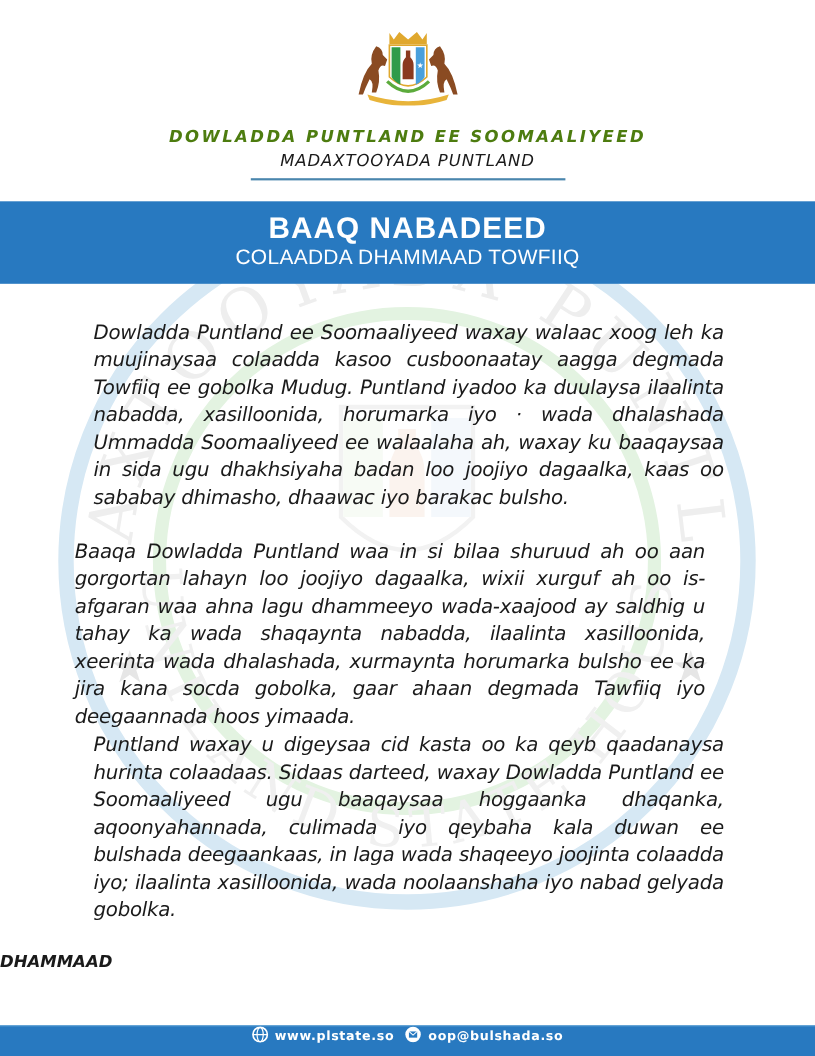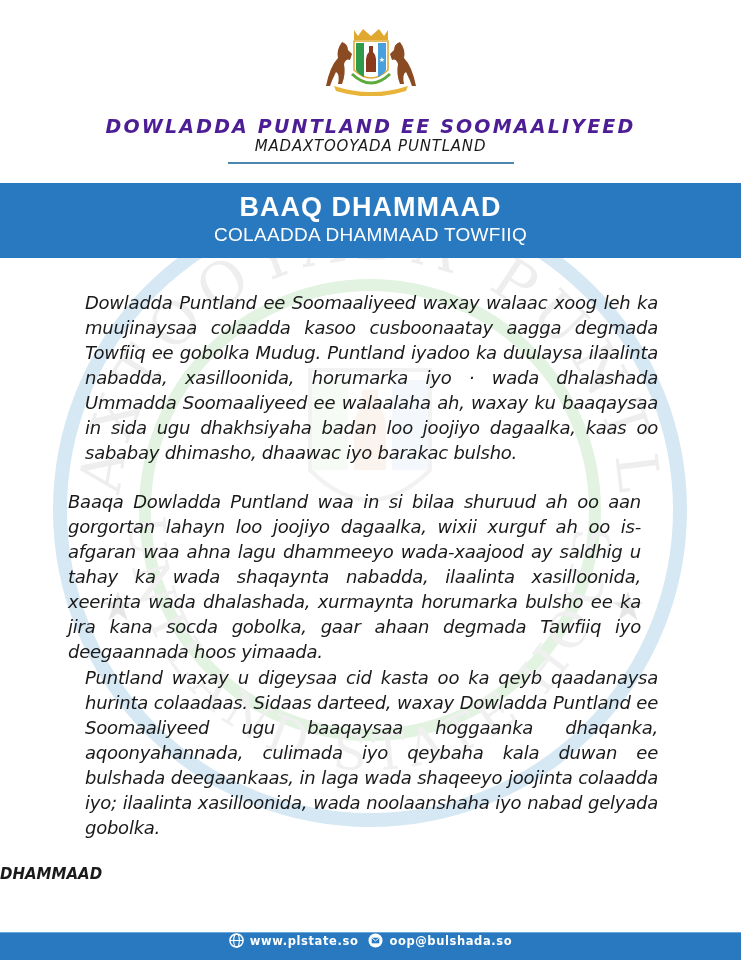--- a/index.html
+++ b/index.html
@@ -10,21 +10,21 @@
   .watermark {
     position: absolute; left: 30px; top: 170px; width: 680px; height: 680px;
     pointer-events: none; z-index: 0;
   }
 
   
   .crest { position: absolute; left: 316px; top: 26px; width: 110px; height: 70px; z-index: 1; }
   .org-title {
     position: absolute; top: 115px; left: 0; width: 741px; text-align: center;
     font-family: "DejaVu Sans", sans-serif; font-weight: bold; font-style: italic;
-    font-size: 19px; letter-spacing: 2.2px; color: #4c1d95; z-index: 1;
+    font-size: 15px; letter-spacing: 2.2px; color: #4d7c0f; z-index: 1;
   }
   .org-subtitle {
     position: absolute; top: 137px; left: 0; width: 741px; text-align: center;
     font-family: "DejaVu Sans", sans-serif; font-style: italic; font-weight: normal;
     font-size: 15px; letter-spacing: 0.8px; color: #1a1a1a; z-index: 1;
   }
   .header-rule {
     position: absolute; top: 162px; left: 228px; width: 286px; height: 2px;
     background: #4a86ad; z-index: 1;
   }
@@ -107,21 +107,21 @@
   <path d="M 36 48 Q 55 66 74 48" fill="none" stroke="#5cab3c" stroke-width="3"></path>
 
   <path d="M 18 60 Q 55 72 92 60 L 90 65 Q 55 76 20 65 Z" fill="#e8b43a"></path>
 </svg>
 
 <div class="org-title">DOWLADDA PUNTLAND EE SOOMAALIYEED</div>
 <div class="org-subtitle">MADAXTOOYADA PUNTLAND</div>
 <div class="header-rule"></div>
 
 <div class="banner">
-  <div class="banner-title">BAAQ DHAMMAAD</div>
+  <div class="banner-title">BAAQ NABADEED</div>
   <div class="banner-subtitle">COLAADDA DHAMMAAD TOWFIIQ</div>
 </div>
 
 <p class="para p1">Dowladda Puntland ee Soomaaliyeed waxay walaac xoog leh ka muujinaysaa colaadda kasoo cusboonaatay aagga degmada Towfiiq ee gobolka Mudug. Puntland iyadoo ka duulaysa ilaalinta nabadda, xasilloonida, horumarka iyo · wada dhalashada Ummadda Soomaaliyeed ee walaalaha ah, waxay ku baaqaysaa in sida ugu dhakhsiyaha badan loo joojiyo dagaalka, kaas oo sababay dhimasho, dhaawac iyo barakac bulsho.</p>
 <p class="para p2">Baaqa Dowladda Puntland waa in si bilaa shuruud ah oo aan gorgortan lahayn loo joojiyo dagaalka, wixii xurguf ah oo is-afgaran waa ahna lagu dhammeeyo wada-xaajood ay saldhig u tahay ka wada shaqaynta nabadda, ilaalinta xasilloonida, xeerinta wada dhalashada, xurmaynta horumarka bulsho ee ka jira kana socda gobolka, gaar ahaan degmada Tawfiiq iyo deegaannada hoos yimaada.</p>
 <p class="para p3">Puntland waxay u digeysaa cid kasta oo ka qeyb qaadanaysa hurinta colaadaas. Sidaas darteed, waxay Dowladda Puntland ee Soomaaliyeed ugu baaqaysaa hoggaanka dhaqanka, aqoonyahannada, culimada iyo qeybaha kala duwan ee bulshada deegaankaas, in laga wada shaqeeyo joojinta colaadda iyo; ilaalinta xasilloonida, wada noolaanshaha iyo nabad gelyada gobolka.</p>
 
 <div class="closing">DHAMMAAD</div>
 
 <div class="footer">

